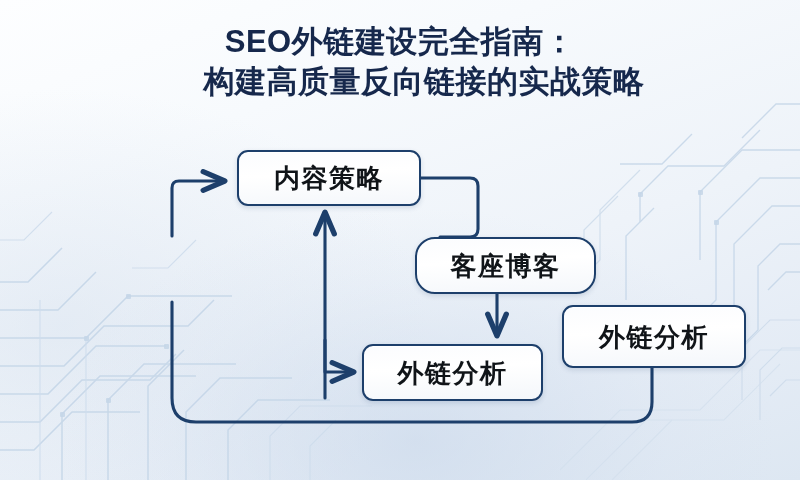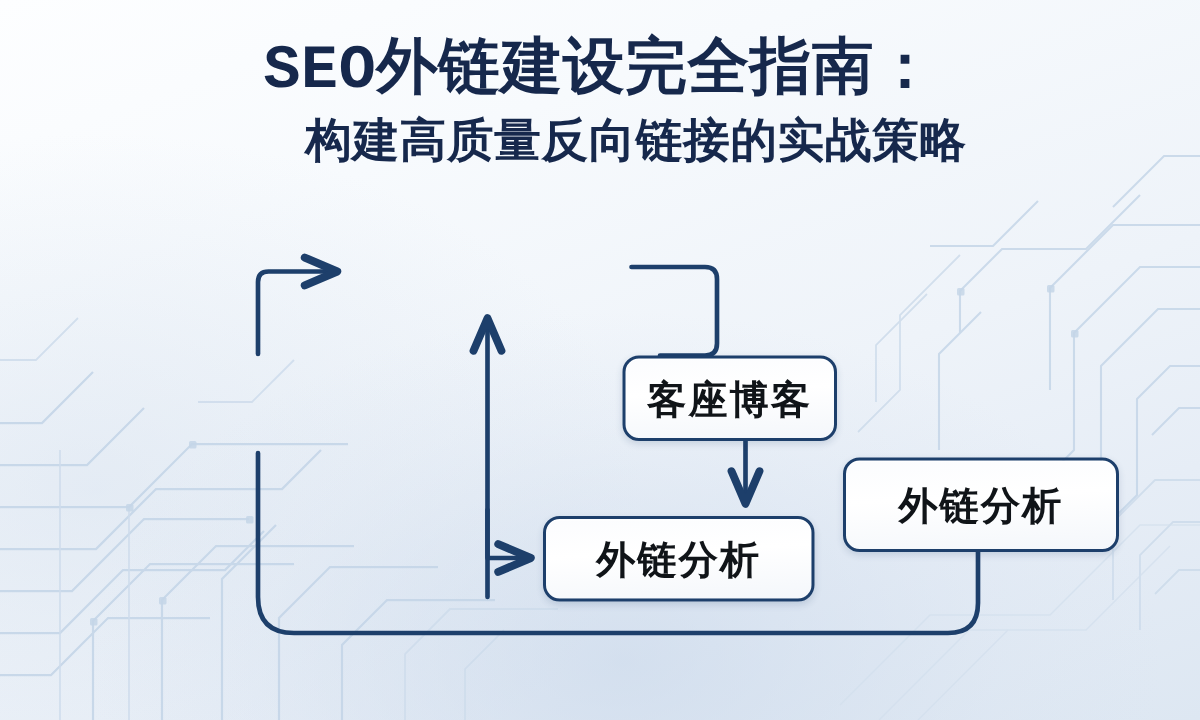--- a/index.html
+++ b/index.html
@@ -35,21 +35,21 @@
     text-align: center;
     z-index: 6;
   }
   .title-line {
     color: #16284c;
     font-weight: bold;
     letter-spacing: 0.5px;
     line-height: 1.28;
     white-space: nowrap;
   }
-  #title-line-1 { font-size: 41px; font-family: Liberation Mono, monospace; }
+  #title-line-1 { font-size: 31px; }
   #title-line-2 { font-size: 31px; padding-left: 48px; }
 
   
   #connectors {
     position: absolute;
     left: 0;
     top: 0;
     width: 800px;
     height: 480px;
     z-index: 3;
@@ -72,21 +72,21 @@
     color: #101418;
     font-weight: bold;
     font-size: 26px;
     letter-spacing: 1.5px;
     line-height: 1;
     white-space: nowrap;
   }
 
   #node-competitor { left: 38px;  top: 236px; width: 211px; height: 66px; }
   #node-content    { left: 237px; top: 150px; width: 184px; height: 56px; }
-  #node-guestpost  { left: 415px; top: 237px; width: 143px; height: 57px; }
+  #node-guestpost  { left: 415px; top: 237px; width: 181px; height: 57px; border-radius: 20px; }
   #node-backlink-1 { left: 362px; top: 344px; width: 181px; height: 57px; }
   #node-backlink-2 { left: 562px; top: 305px; width: 184px; height: 63px; }
 </style>
 </head>
 <body>
 
 <div id="stage">
 
   <svg id="circuit-bg" viewBox="0 0 800 480">
     <g stroke="#c5d6e8" stroke-width="1.4" fill="none" opacity="0.85">
@@ -171,20 +171,23 @@
       <path d="M543 372 L543 401" stroke-opacity="0"></path>
     </g>
   </svg>
 
   <div id="title-block">
     <div class="title-line" id="title-line-1">SEO外链建设完全指南：</div>
     <div class="title-line" id="title-line-2">构建高质量反向链接的实战策略</div>
   </div>
 
 
+  <div class="node" id="node-content">
+    <span class="node-label">内容策略</span>
+  </div>
 
   <div class="node" id="node-guestpost">
     <span class="node-label">客座博客</span>
   </div>
 
   <div class="node" id="node-backlink-1">
     <span class="node-label">外链分析</span>
   </div>
 
   <div class="node" id="node-backlink-2">

